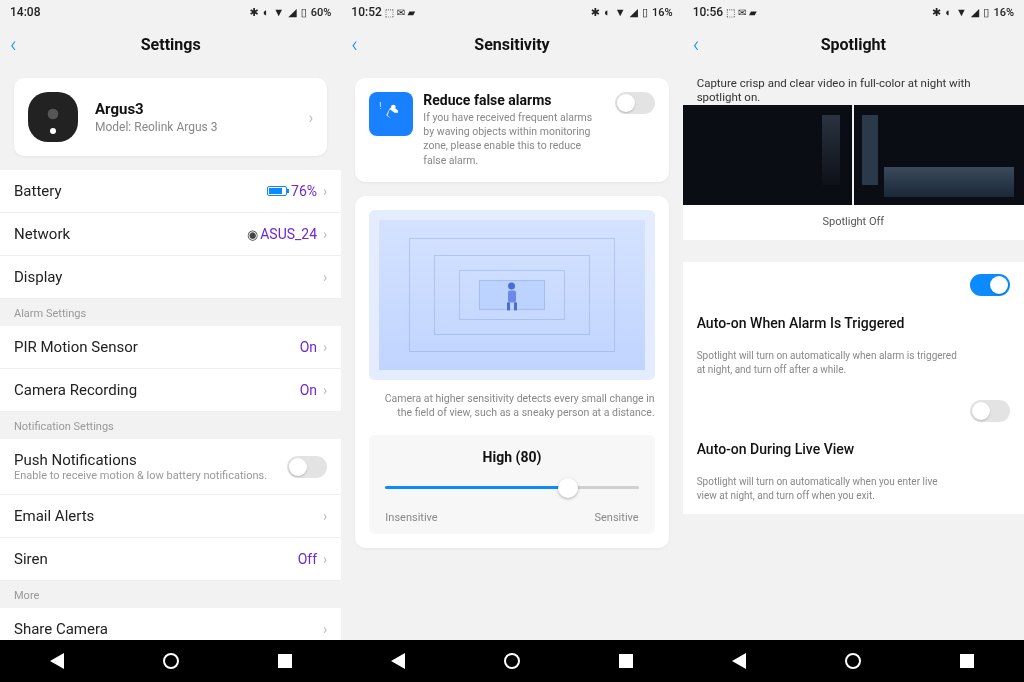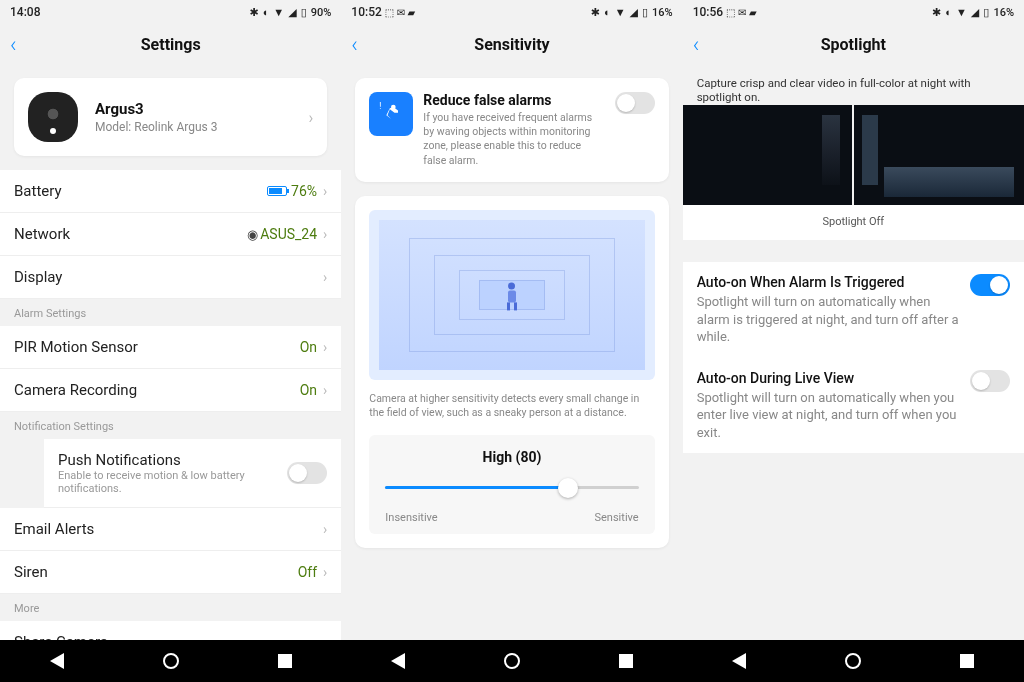--- a/index.html
+++ b/index.html
@@ -27,21 +27,21 @@
   .device-img::after{content:'';position:absolute;left:15px;top:12px;width:20px;height:20px;border-radius:50%;background:radial-gradient(circle,#555 35%,#222 40%);}
   .device-img::before{content:'';position:absolute;left:22px;top:36px;width:6px;height:6px;border-radius:50%;background:#fff;}
   .device-info { flex: 1; }
   .device-name { font-size: 15px; font-weight: 700; color: #111; }
   .device-model { font-size: 12px; color: #888; margin-top: 2px; }
   .chev { color: #bbb; font-size: 16px; }
   .section-label { font-size: 11px; color: #999; padding: 8px 14px 6px; background: #f2f2f2; }
   .row { display: flex; align-items: center; padding: 12px 14px; background: #fff; border-bottom: 1px solid #eee; cursor: pointer; }
   .row .label { flex: 1; font-size: 15px; color: #222; }
   .row .sub { font-size: 11px; color: #999; }
-  .row .value { font-size: 14px; color: #4d7c0f; margin-right: 6px; }
+  .row .value { font-size: 14px; color: #6d28d9; margin-right: 6px; }
   .row .chev { color: #bbb; font-size: 14px; }
   .row-stack .label { display:block; }
   .batt-icon { display:inline-block; width:20px; height:10px; border:1px solid #0b8bff; border-radius:2px; position:relative; margin-right:4px; vertical-align:middle;}
   .batt-icon::after{content:'';position:absolute;right:-3px;top:2px;width:2px;height:4px;background:#0b8bff;}
   .batt-fill{position:absolute;left:1px;top:1px;bottom:1px;width:72%;background:#0b8bff;}
   .wifi-icon { display:inline-block; font-size:13px; color:#444; margin-right:2px;}
   .toggle-off { width:40px; height:22px; background:#e3e3e3; border-radius:11px; position:relative; }
   .toggle-off .knob{ position:absolute; left:2px; top:2px; width:18px; height:18px; background:#fff; border-radius:50%; box-shadow:0 1px 2px rgba(0,0,0,0.2);}
   .toggle-on { width:40px; height:22px; background:#0b8bff; border-radius:11px; position:relative; }
   .toggle-on .knob{ position:absolute; right:2px; top:2px; width:18px; height:18px; background:#fff; border-radius:50%; box-shadow:0 1px 2px rgba(0,0,0,0.2);}
@@ -53,60 +53,60 @@
   .rfa-desc { font-size:10.5px; color:#888; margin-top:3px; line-height:1.35; max-width:170px;}
   .illust { background:#e3edff; border-radius:6px; height:170px; margin-bottom:12px; position:relative; overflow:hidden; }
   .tunnel { position:absolute; inset:10px; background:linear-gradient(#d4e2ff,#c0d4ff); }
   .tunnel div{position:absolute; border:1px solid rgba(120,150,220,.35);}
   .t1{inset:18px 30px;} .t2{inset:35px 55px;} .t3{inset:50px 80px;} .t4{inset:60px 100px; background:#bcd2ff;}
   .person{position:absolute; left:50%; top:50%; transform:translate(-50%,-45%); width:14px; height:28px;}
   .person .head{width:7px;height:7px;background:#4a6bd8;border-radius:50%;margin:0 auto;}
   .person .body{width:8px;height:12px;background:#6b8ae8;margin:1px auto 0;border-radius:2px;}
   .person .legs{width:10px;height:8px;margin:0 auto;display:flex;justify-content:space-between;}
   .person .legs span{width:3px;height:8px;background:#4a6bd8;}
-  .illust-caption { font-size:10.5px; color:#888; line-height:1.4; margin-bottom:14px;}
+  .illust-caption { font-size:10.5px; color:#888; line-height:1.4; margin-bottom:14px;text-align:right;}
   .sens-block { background:#f7f7f7; border-radius:6px; padding:14px 16px 10px; }
   .sens-label { text-align:center; font-size:14px; font-weight:700; color:#111; margin-bottom:12px;}
   .slider { position:relative; height:20px; }
   .track { position:absolute; left:0; right:0; top:9px; height:3px; background:#d0d0d0; border-radius:2px;}
   .fill { position:absolute; left:0; top:9px; height:3px; background:#0b8bff; border-radius:2px; width:72%;}
   .thumb { position:absolute; top:1px; left:72%; transform:translateX(-50%); width:20px; height:20px; background:#fff; border-radius:50%; box-shadow:0 1px 3px rgba(0,0,0,0.3);}
   .slider-labels { display:flex; justify-content:space-between; font-size:11px; color:#888; margin-top:14px;}
   
   .intro-text { font-size:11.5px; color:#333; padding:12px 14px 1px; }
   .compare { display:flex; gap:2px; padding:0 0px; }
   .compare .img { flex:1; height:100px; background:#0a0e14; position:relative; overflow:hidden;}
   .imgL { background:linear-gradient(90deg,#060a10 60%,#1a1f28);}
   .imgL::after{content:'';position:absolute;right:12px;top:10px;width:18px;height:70px;background:linear-gradient(#2a3340,#0d1118);}
   .imgR { background:linear-gradient(#1a2636,#0a1220);}
   .imgR::before{content:'';position:absolute;left:8px;top:10px;width:16px;height:70px;background:#2b3a4a;}
   .imgR::after{content:'';position:absolute;left:30px;right:10px;bottom:8px;height:30px;background:linear-gradient(#3a4a5c,#1a2838);}
   .compare-labels { display:flex; background:#fff; }
   .compare-labels div{flex:1; text-align:center; font-size:11px; color:#555; padding:10px 0 12px;}
   .setting-row { background:#fff; padding:12px 14px; display:flex; gap:10px; align-items:flex-start; }
   .setting-text { flex:1; }
-  .setting-title { font-size:14px; font-weight:500; color:#111; }
-  .setting-desc { font-size:13px; color:#888; margin-top:3px; line-height:1.35;}
+  .setting-title { font-size:14px; font-weight:500; color:#111;margin-top:41px; }
+  .setting-desc { font-size:10px; color:#888; margin-top:18px; line-height:1.35;}
   .gap { height: 22px; background:#f2f2f2; }
   .content { flex:1; overflow:hidden; position:relative; padding-bottom:42px;}
   .scroll { overflow-y:hidden; }
 </style>
 </head>
 <body>
 
 <div class="screen">
   <div class="status">
     <span class="left">14:08</span>
     <span class="right">
       <span class="ic">✱</span>
         <span class="ic">◐</span>
         <span class="ic">▼</span>
         <span class="ic">◢</span>
         <span class="ic">▯</span>
-      <span>90%</span>
+      <span>60%</span>
     </span>
   </div>
   <div class="header">
     <span class="back">‹</span>
     <span class="title">Settings</span>
   </div>
   <div class="content scroll">
     <div class="device-card">
       <div class="device-img"></div>
       <div class="device-info">
@@ -141,21 +141,21 @@
       <span class="value">On</span>
       <span class="chev">›</span>
     </div>
     <div class="row">
       <span class="label">Camera Recording</span>
       <span class="value">On</span>
       <span class="chev">›</span>
     </div>
 
     <div class="section-label">Notification Settings</div>
-    <div class="row row-stack" style="align-items:center;margin-left:44px;">
+    <div class="row row-stack" style="align-items:center;">
       <div style="flex:1">
         <span class="label">Push Notifications</span>
         <div class="sub">Enable to receive motion &amp; low battery notifications.</div>
       </div>
       <div class="toggle-off">
           <div class="knob"></div>
         </div>
     </div>
     <div class="row">
       <span class="label">Email Alerts</span>

